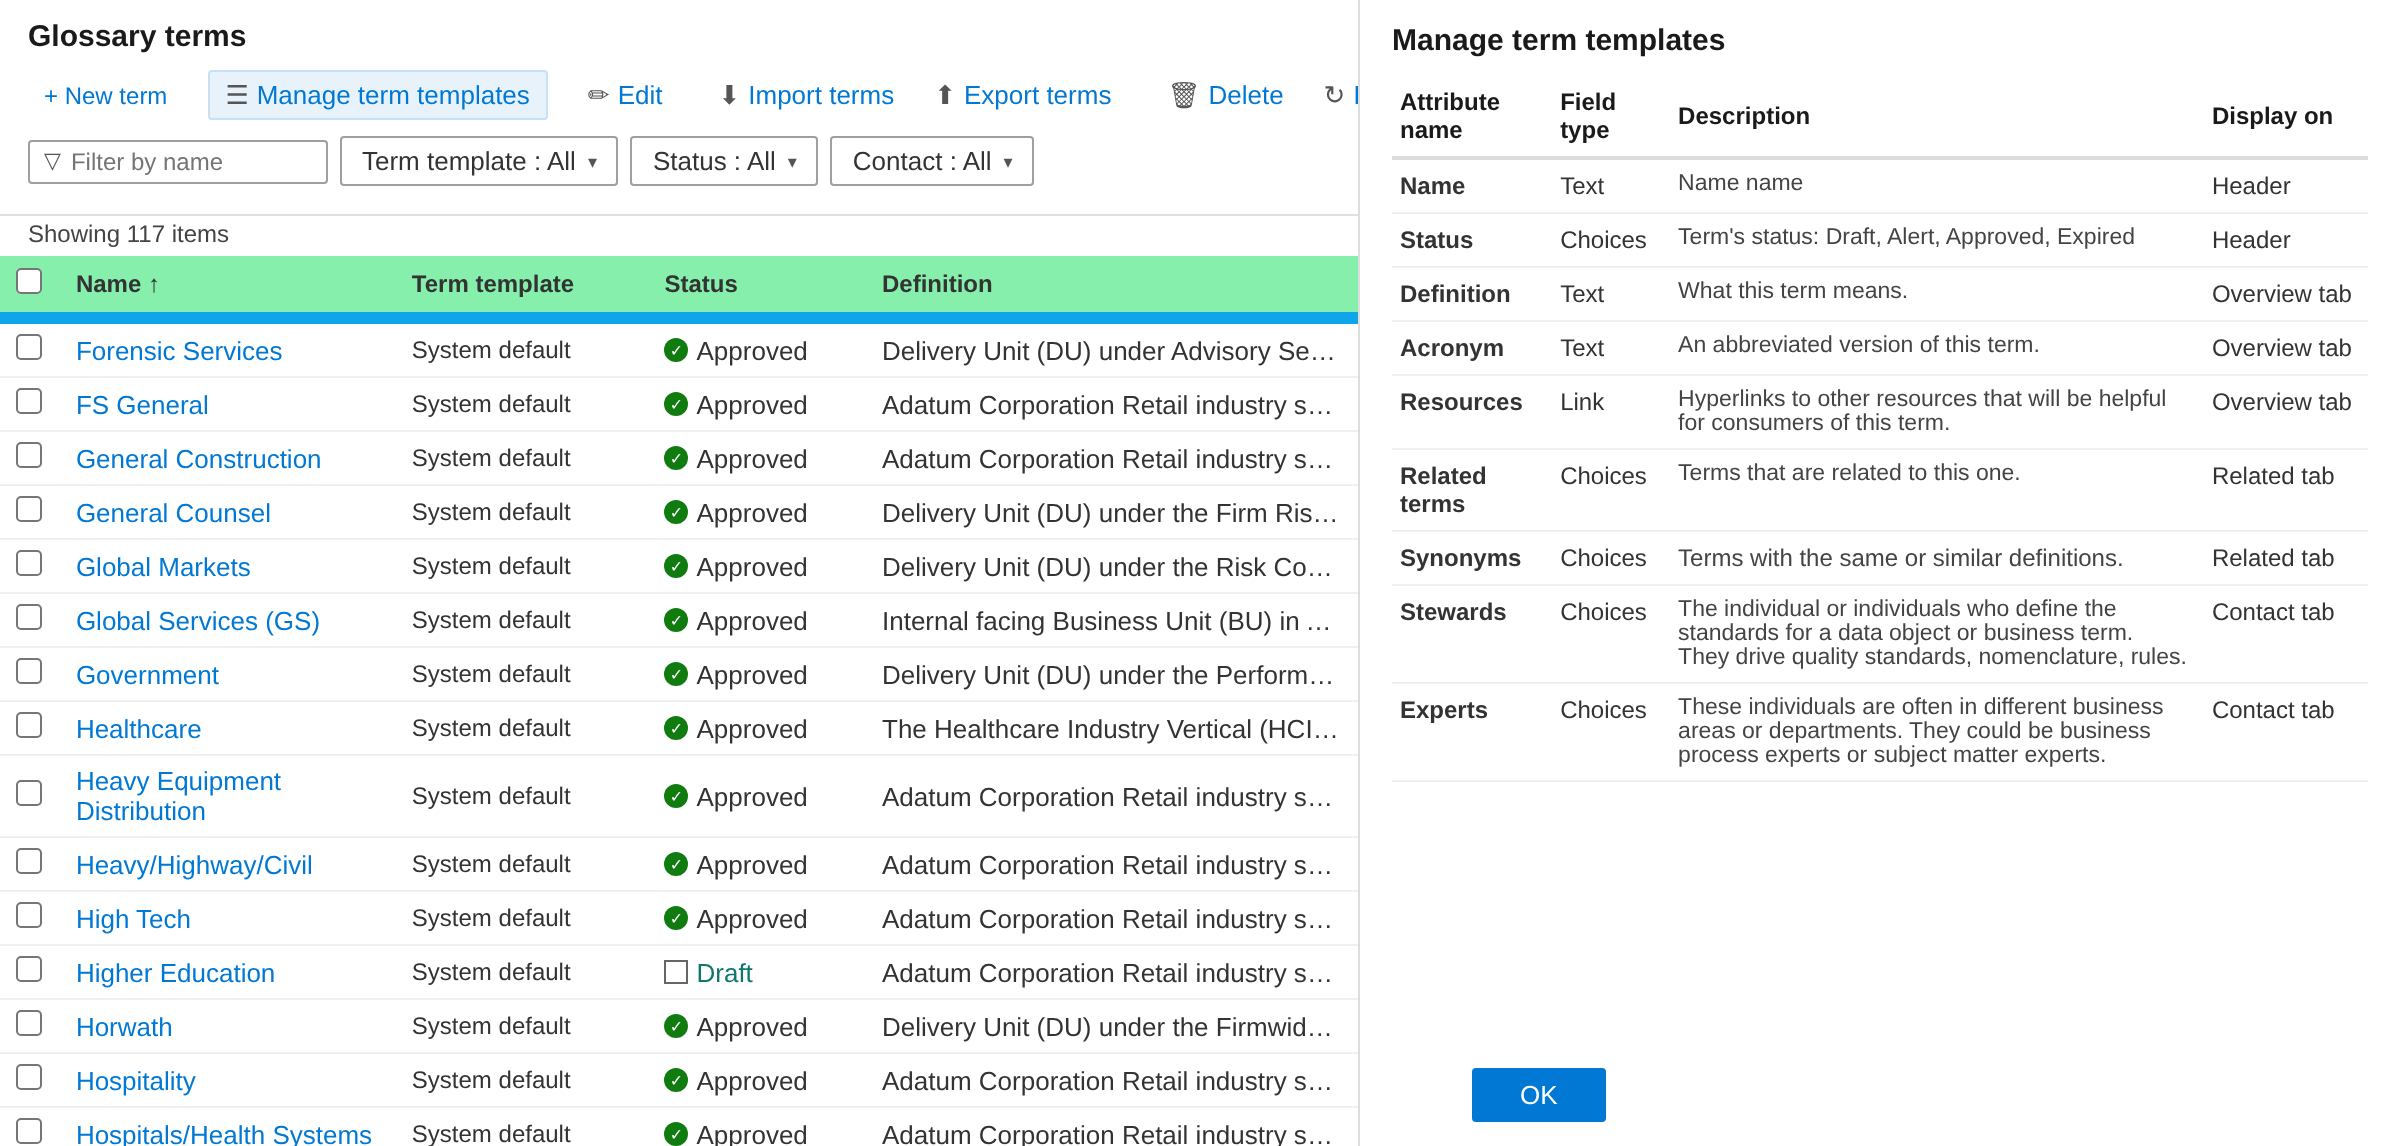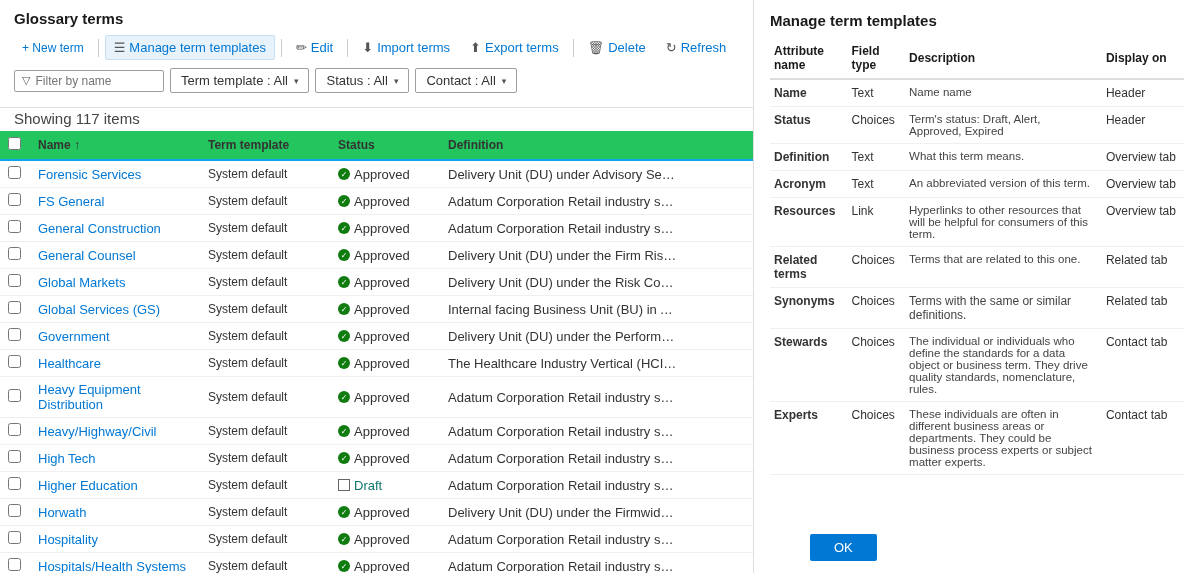--- a/index.html
+++ b/index.html
@@ -1,20 +1,20 @@
 <!DOCTYPE html>
 <html><head>
   <meta charset="utf-8">
   <style>
     * { box-sizing: border-box; margin: 0; padding: 0; font-family: 'Segoe UI', Arial, sans-serif; font-size: 13px; }
     body { display: flex; height: 573px; overflow: hidden; background: #fff; }
     
     
     .left-panel {
-      width: 754px;
+      width: 680px;
       border-right: 1px solid #ddd;
       display: flex;
       flex-direction: column;
       overflow: hidden;
     }
     
     .panel-header {
       padding: 10px 14px 8px 14px;
       border-bottom: 1px solid #e0e0e0;
       background: #fff;
@@ -88,42 +88,42 @@
       border: 1px solid #a19f9d;
       border-radius: 2px;
       background: #fff;
       cursor: pointer;
       font-size: 12px;
       color: #333;
       white-space: nowrap;
     }
     
     .showing-count {
-      font-size: 15px;
+      font-size: 12px;
       color: #444;
       padding: 2px 14px 4px 14px;
     }
     
     
     .table-container {
       flex: 1;
       overflow-y: auto;
       overflow-x: hidden;
     }
     
     table {
       width: 100%;
       border-collapse: collapse;
     }
     
     thead th {
       position: sticky;
       top: 0;
-      background: #22c55e;
-      border-bottom: 2px solid #0ea5e9;
+      background: #86efac;
+      border-bottom: 6px solid #0ea5e9;
       padding: 6px 8px;
       text-align: left;
       font-weight: 600;
       color: #333;
       font-size: 12px;
       z-index: 1;
     }
     
     thead th.col-check { width: 30px; }
     thead th.col-name { width: 170px; }

